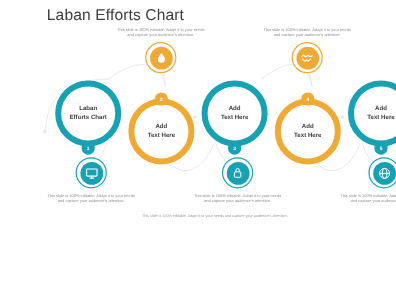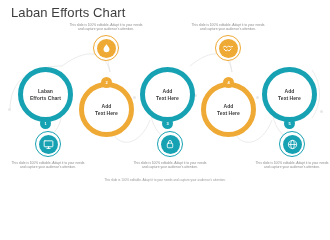--- a/index.html
+++ b/index.html
@@ -3,21 +3,21 @@
 <meta charset="utf-8">
 <style>
   html,body{margin:0;padding:0;}
   body{
     width:330px;height:186px;
     background:#ffffff;
     font-family:"Liberation Sans", sans-serif;
     overflow:hidden;
     position:relative;
   }
-  .slide{position:absolute;inset:0;background:#fff;}
+  .slide{position:absolute;inset:0;background:#fff;margin-left:28px;}
 
   .title{
     position:absolute;left:11px;top:5px;
     font-size:13px;line-height:15px;
     color:#3d3d3d;
     letter-spacing:0.1px;
     white-space:nowrap;
   }
 
   

